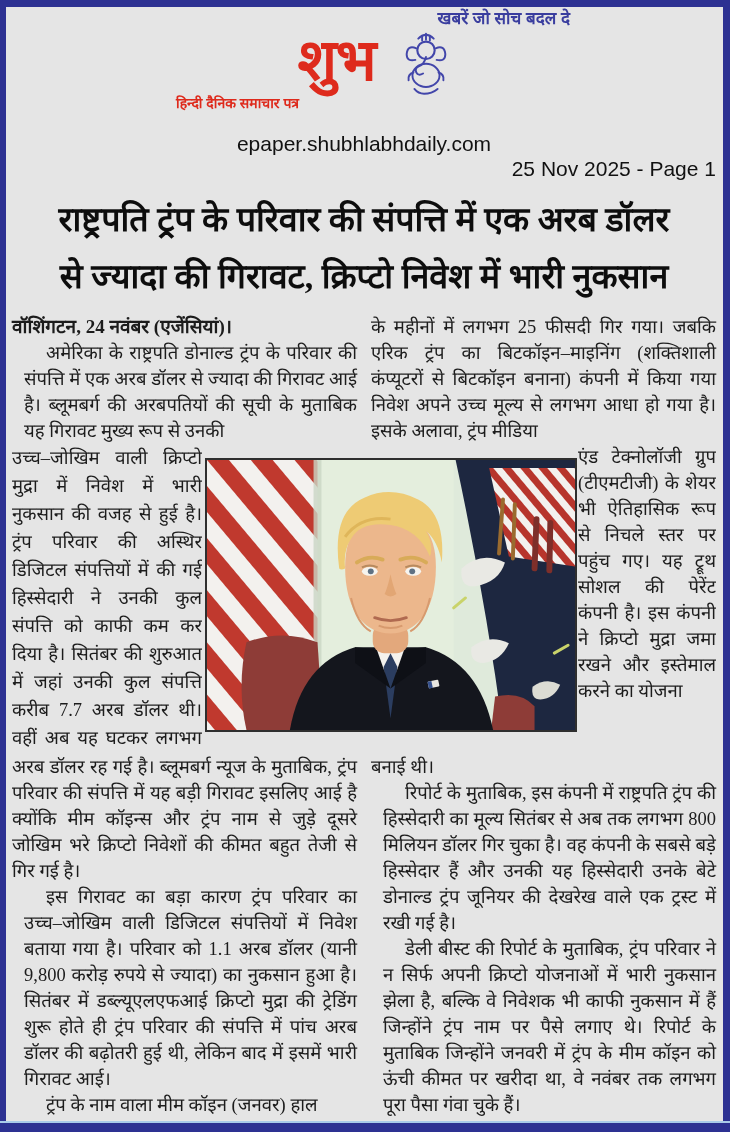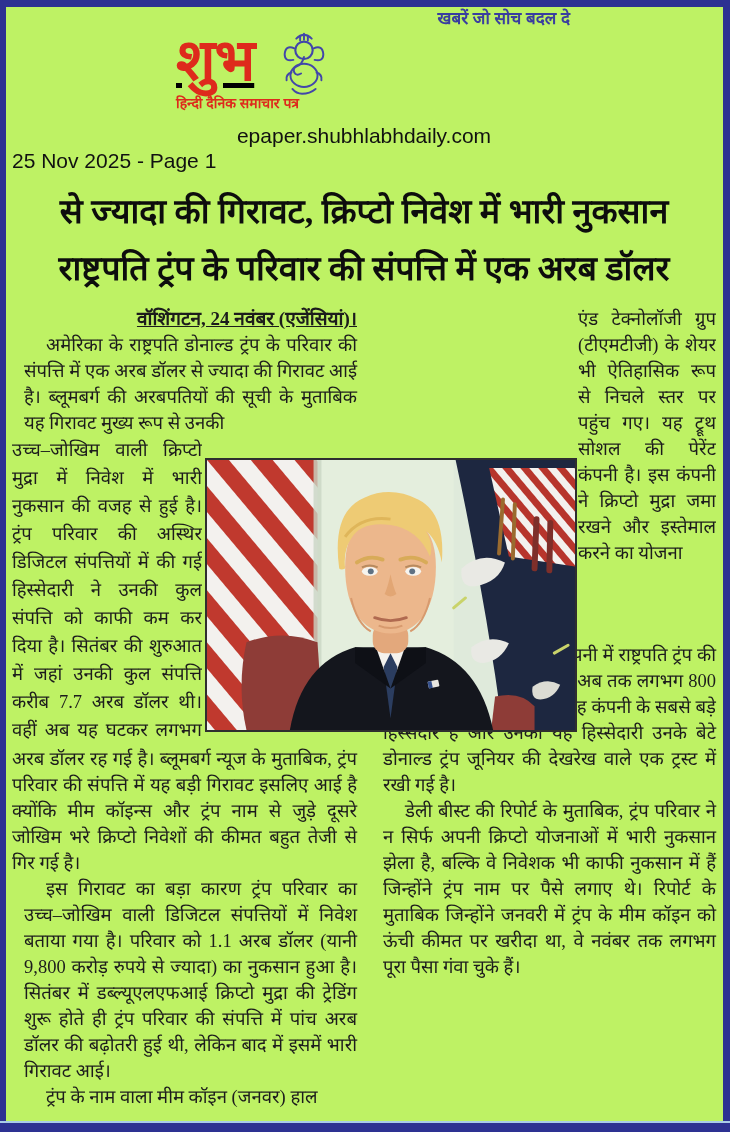--- a/index.html
+++ b/index.html
@@ -1,50 +1,50 @@
 <!DOCTYPE html>
 <html><head>
 <meta charset="utf-8">
 <style>
   html,body{margin:0;padding:0;background:#ffffff;}
-  .page{position:relative;width:730px;height:1132px;background:#bef264;overflow:hidden;
+  .page{position:relative;width:730px;height:1132px;background:#e5e5e5;overflow:hidden;
         font-family:"Liberation Serif","DejaVu Serif",serif;}
   
   .strip{position:absolute;background:#2d3192;}
   .strip.top{left:0;top:0;width:730px;height:7px;}
   .strip.left{left:0;top:0;width:6px;height:1132px;}
   .strip.right{right:0;top:0;width:7px;height:1132px;}
   .strip.bottom{left:0;bottom:0;width:730px;height:9px;}
   .lightline{position:absolute;left:0;bottom:9px;width:730px;height:2px;background:#a9cbe9;}
 
   .content{position:relative;padding:6px 14px 0 12px;}
 
   
   .masthead{width:400px;margin:0 auto;position:relative;left:12px;}
   .tagline{color:#3a3e9f;font-weight:bold;font-size:17px;text-align:right;padding-right:6px;
            font-family:"Liberation Sans","DejaVu Sans",sans-serif;}
-  .logo-row{display:flex;align-items:center;justify-content:flex-start;gap:21px;line-height:1;text-decoration:underline;}
+  .logo-row{display:flex;align-items:center;justify-content:center;gap:21px;line-height:1;}
   .logo-word{color:#de2a1c;font-weight:bold;font-size:58px;letter-spacing:-1px;}
   .ganesh{width:58px;height:64px;display:inline-block;}
   .subtitle{color:#de2a1c;font-weight:bold;font-size:14px;margin-top:0px;
             font-family:"Liberation Sans","DejaVu Sans",sans-serif;}
-  .website{font-size:21px;color:#111;text-align:center;margin-top:12px;
+  .website{font-size:21px;color:#111;text-align:center;margin-top:20px;
            font-family:"Liberation Sans","DejaVu Sans",sans-serif;}
-  .datepage{font-size:21px;color:#111;text-align:left;margin-top:1px;
+  .datepage{font-size:21px;color:#111;text-align:right;margin-top:1px;
             font-family:"Liberation Sans","DejaVu Sans",sans-serif;}
 
   
   .headline{margin:10px 2px 0 2px;text-align:center;font-weight:800;color:#0d0d0d;
             font-size:34px;line-height:57px;}
   .headline span{display:block;}
 
   
   .cols{display:flex;gap:14px;margin-top:9px;}
   .col{flex:1;min-width:0;font-size:18.5px;line-height:26px;color:#1c1c1c;text-align:justify;}
-  .dateline{margin:0;text-align:right;font-weight:bold;font-size:19px;text-decoration:underline;}
+  .dateline{margin:0;text-align:left;font-weight:bold;font-size:19px;}
   .para{margin:0;}
   .indent{text-indent:22px;margin-left:12px;}
   .narrow-left{width:190px;height:310px;overflow:hidden;line-height:28px;}
   .narrow-right{width:138px;height:310px;margin-left:auto;overflow:hidden;line-height:26px;padding-left:44px;}
 
   
   .photo{position:absolute;left:205px;top:458px;width:372px;height:274px;margin:0;
          border:2px solid #2f2f2f;box-sizing:border-box;background:#dfeadb;}
   .photo svg{display:block;width:100%;height:100%;}
 </style>
@@ -81,34 +81,35 @@
           </svg>
         </span>
       </div>
       <div class="subtitle">हिन्दी दैनिक समाचार पत्र</div>
     </header>
 
     <div class="website">epaper.shubhlabhdaily.com</div>
     <div class="datepage">25 Nov 2025 - Page 1</div>
 
     <h1 class="headline">
+      <span>राष्ट्रपति ट्रंप के परिवार की संपत्ति में एक अरब डॉलर</span>
       <span>से ज्यादा की गिरावट, क्रिप्टो निवेश में भारी नुकसान</span>
-      <span>राष्ट्रपति ट्रंप के परिवार की संपत्ति में एक अरब डॉलर</span>
     </h1>
 
     <section class="cols">
       <div class="col">
         <p class="dateline">वॉशिंगटन, 24 नवंबर (एजेंसियां)।</p>
         <p class="para indent">अमेरिका के राष्ट्रपति डोनाल्ड ट्रंप के परिवार की संपत्ति में एक अरब डॉलर से ज्यादा की गिरावट आई है। ब्लूमबर्ग की अरबपतियों की सूची के मुताबिक यह गिरावट मुख्य रूप से उनकी</p>
         <div class="narrow-left">उच्च–जोखिम वाली क्रिप्टो मुद्रा में निवेश में भारी नुकसान की वजह से हुई है। ट्रंप परिवार की अस्थिर डिजिटल संपत्तियों में की गई हिस्सेदारी ने उनकी कुल संपत्ति को काफी कम कर दिया है। सितंबर की शुरुआत में जहां उनकी कुल संपत्ति करीब 7.7 अरब डॉलर थी। वहीं अब यह घटकर लगभग 6.7</div>
         <p class="para">अरब डॉलर रह गई है। ब्लूमबर्ग न्यूज के मुताबिक, ट्रंप परिवार की संपत्ति में यह बड़ी गिरावट इसलिए आई है क्योंकि मीम कॉइन्स और ट्रंप नाम से जुड़े दूसरे जोखिम भरे क्रिप्टो निवेशों की कीमत बहुत तेजी से गिर गई है।</p>
         <p class="para indent">इस गिरावट का बड़ा कारण ट्रंप परिवार का उच्च–जोखिम वाली डिजिटल संपत्तियों में निवेश बताया गया है। परिवार को 1.1 अरब डॉलर (यानी 9,800 करोड़ रुपये से ज्यादा) का नुकसान हुआ है। सितंबर में डब्ल्यूएलएफआई क्रिप्टो मुद्रा की ट्रेडिंग शुरू होते ही ट्रंप परिवार की संपत्ति में पांच अरब डॉलर की बढ़ोतरी हुई थी, लेकिन बाद में इसमें भारी गिरावट आई।</p>
         <p class="para indent">ट्रंप के नाम वाला मीम कॉइन (जनवर) हाल</p>
       </div>
       <div class="col">
+        <p class="para">के महीनों में लगभग 25 फीसदी गिर गया। जबकि एरिक ट्रंप का बिटकॉइन–माइनिंग (शक्तिशाली कंप्यूटरों से बिटकॉइन बनाना) कंपनी में किया गया निवेश अपने उच्च मूल्य से लगभग आधा हो गया है। इसके अलावा, ट्रंप मीडिया</p>
         <div class="narrow-right">एंड टेक्नोलॉजी ग्रुप (टीएमटीजी) के शेयर भी ऐतिहासिक रूप से निचले स्तर पर पहुंच गए। यह ट्रूथ सोशल की पेरेंट कंपनी है। इस कंपनी ने क्रिप्टो मुद्रा जमा रखने और इस्तेमाल करने का योजना</div>
         <p class="para">बनाई थी।</p>
         <p class="para indent">रिपोर्ट के मुताबिक, इस कंपनी में राष्ट्रपति ट्रंप की हिस्सेदारी का मूल्य सितंबर से अब तक लगभग 800 मिलियन डॉलर गिर चुका है। वह कंपनी के सबसे बड़े हिस्सेदार हैं और उनकी यह हिस्सेदारी उनके बेटे डोनाल्ड ट्रंप जूनियर की देखरेख वाले एक ट्रस्ट में रखी गई है।</p>
         <p class="para indent">डेली बीस्ट की रिपोर्ट के मुताबिक, ट्रंप परिवार ने न सिर्फ अपनी क्रिप्टो योजनाओं में भारी नुकसान झेला है, बल्कि वे निवेशक भी काफी नुकसान में हैं जिन्होंने ट्रंप नाम पर पैसे लगाए थे।  रिपोर्ट के मुताबिक जिन्होंने जनवरी में ट्रंप के मीम कॉइन को ऊंची कीमत पर खरीदा था, वे नवंबर तक लगभग पूरा पैसा गंवा चुके हैं।</p>
       </div>
     </section>
   </div>
 
   <figure class="photo">
     <svg viewBox="0 0 373 274" preserveAspectRatio="none">

